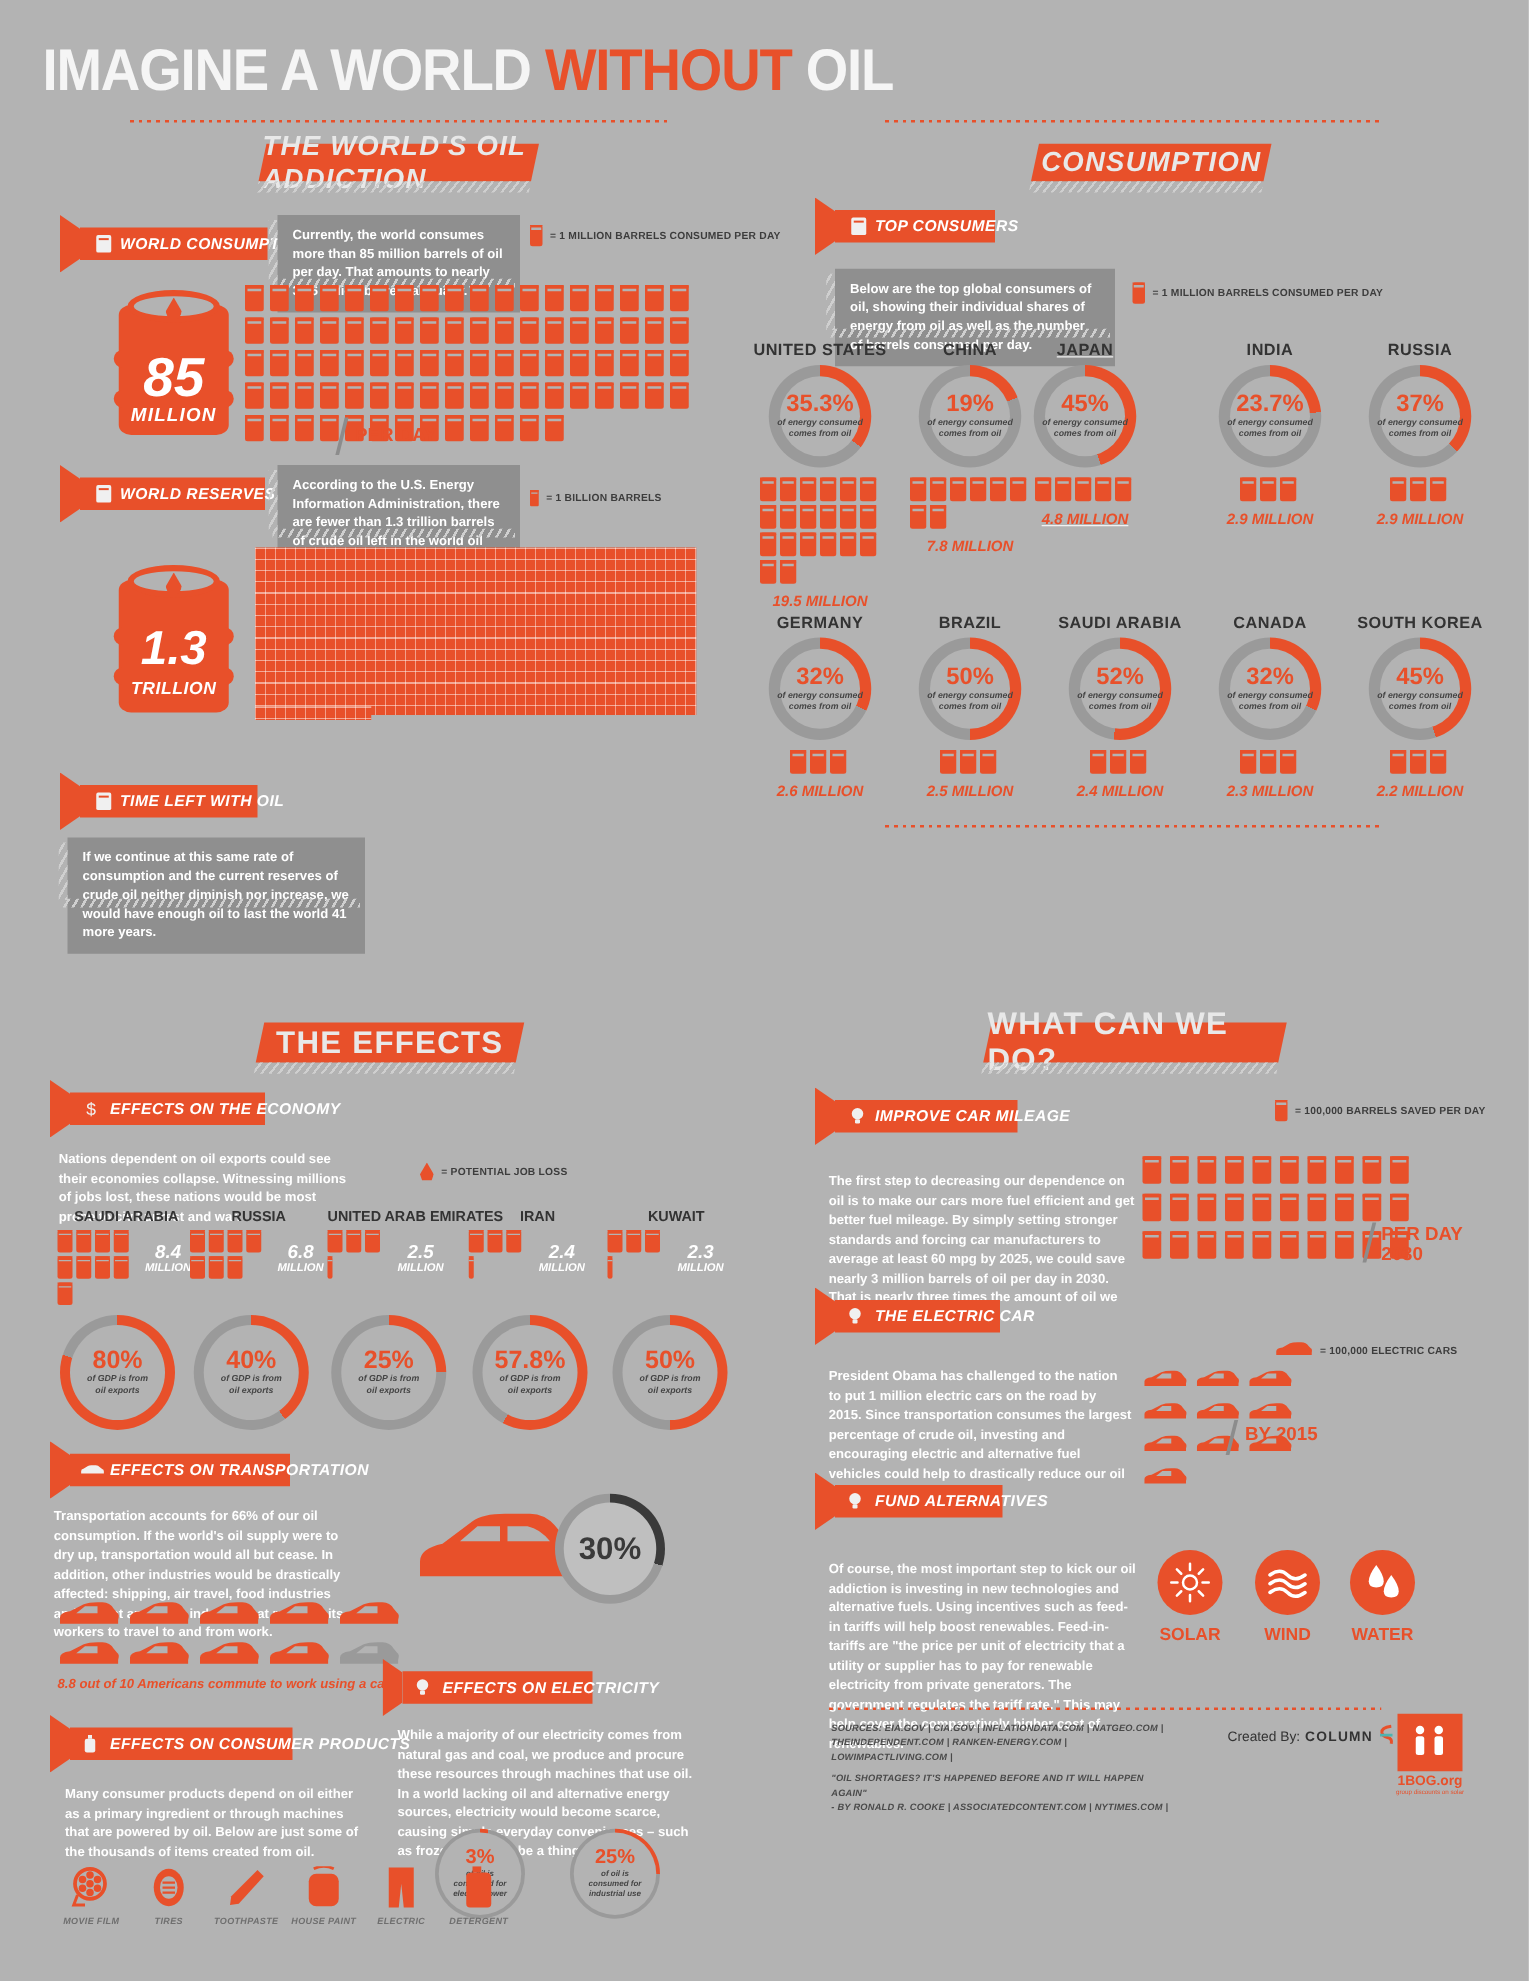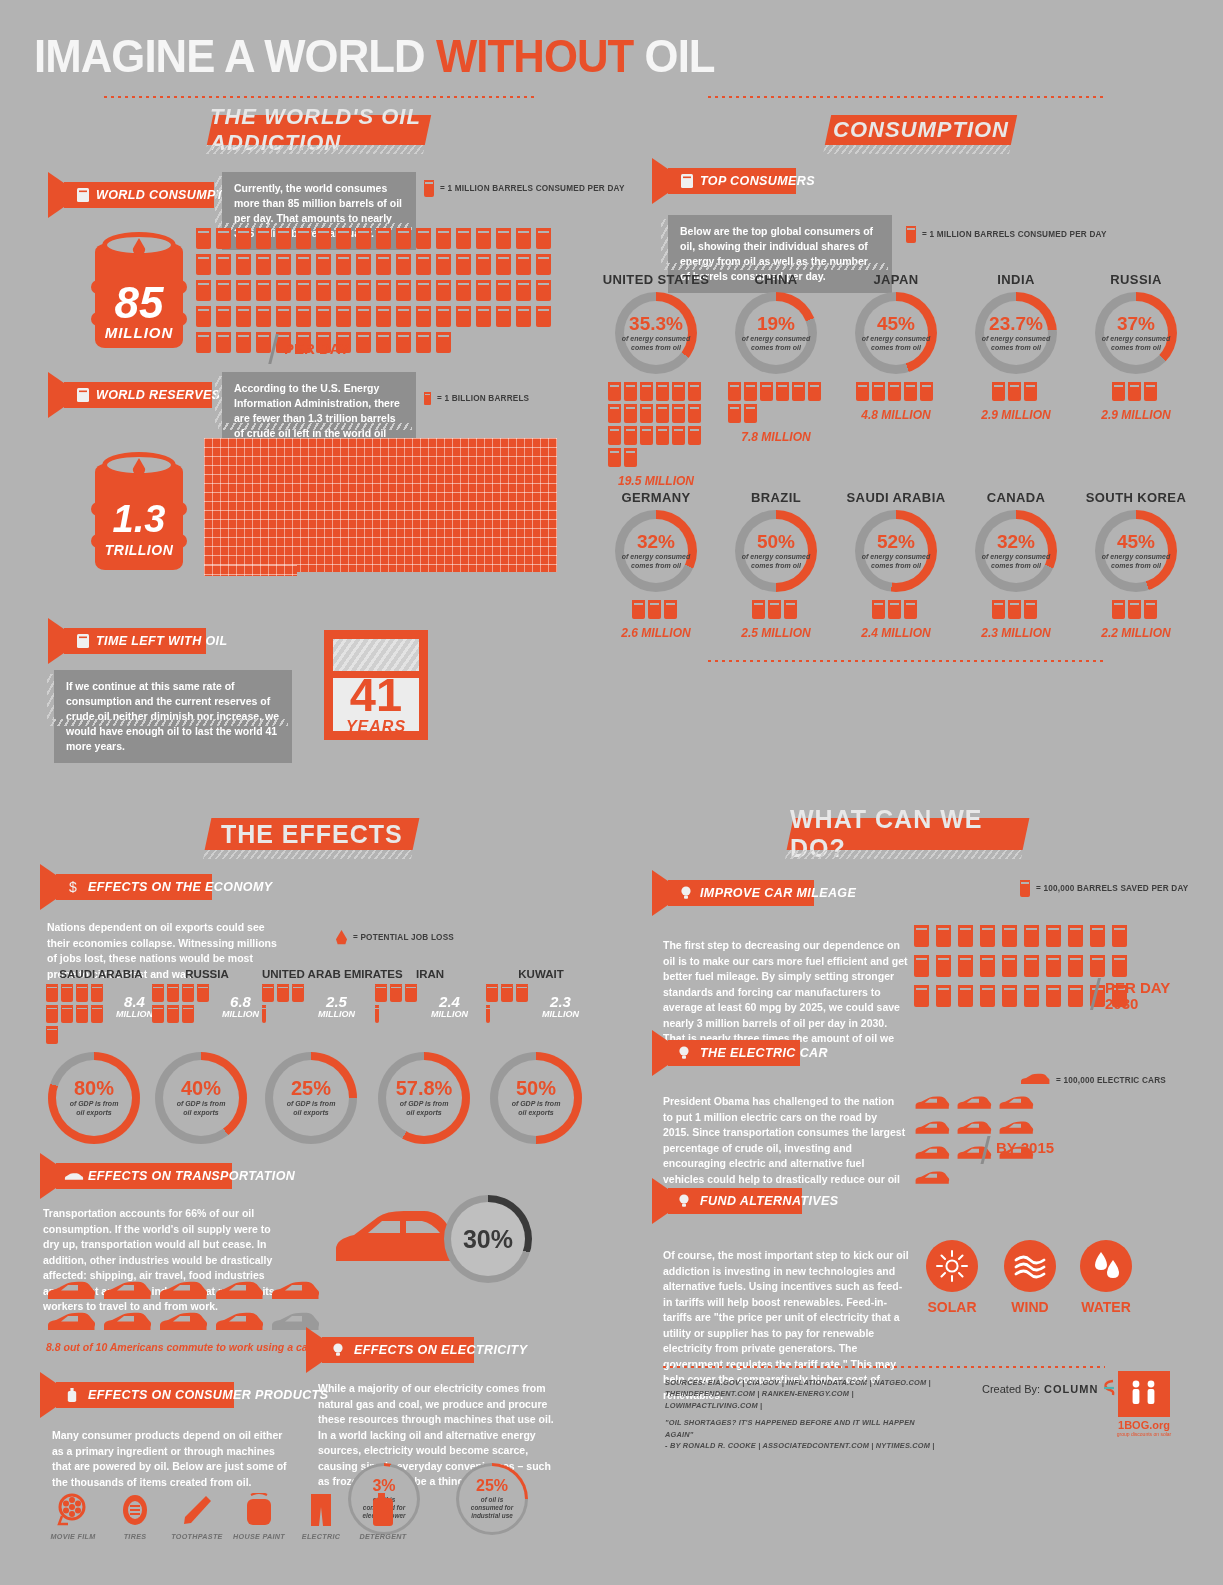--- a/index.html
+++ b/index.html
@@ -450,28 +450,20 @@
         </svg>
     </span>
     <span class="lbl">TIME LEFT WITH OIL</span>
   </div>
   <div class="note" style="left:54px; top:670px; width:238px;">
     <span>If we continue at this same rate of consumption and the current reserves of crude oil neither diminish nor increase, we would have enough oil to last the world 41 more years.</span>
   </div>
   <div class="note-shadow" style="left:50px; top:719px; width:238px;"></div>
   <div class="note-side" style="left:47px; top:674px; height:46px;"></div>
 
-  <div class="cal" style="left:324px; top:630px; width:104px; height:110px;">
-    <div class="frame"></div>
-    <div class="head"></div>
-    <div class="sheet">
-      <div class="big">41</div>
-      <div class="sub">YEARS</div>
-    </div>
-  </div>
 
   <div class="banner ital" style="left:828px; top:115px; width:186px;">
     <span>CONSUMPTION</span>
   </div>
   <div class="banner-shadow" style="left:824px; top:145px; width:186px;"></div>
 
   <div class="flag" style="left:668px; top:168px; width:128px;">
     <span class="icn">
       <svg viewBox="0 0 14 16" width="14" height="16">
           <rect x="1" y="1" width="12" height="14" rx="1.5" fill="#f0f0f0"></rect>
@@ -540,21 +532,21 @@
           <span class="barrel" style="width: 13px; height: 19px; border-radius: 2px; margin: 0px 3px 3px 0px;"></span>
           <span class="barrel" style="width: 13px; height: 19px; border-radius: 2px; margin: 0px 3px 3px 0px;"></span>
           <span class="barrel" style="width: 13px; height: 19px; border-radius: 2px; margin: 0px 3px 3px 0px;"></span>
           <span class="barrel" style="width: 13px; height: 19px; border-radius: 2px; margin: 0px 3px 3px 0px;"></span>
           <span class="barrel" style="width: 13px; height: 19px; border-radius: 2px; margin: 0px 3px 3px 0px;"></span>
           <span class="barrel" style="width: 13px; height: 19px; border-radius: 2px; margin: 0px 3px 3px 0px;"></span>
           <span class="barrel" style="width: 13px; height: 19px; border-radius: 2px; margin: 0px 3px 3px 0px;"></span>
         </div>
         <div class="mill">7.8 MILLION</div>
       </div>
-      <div class="country" style="left: 836px; top: 272px;">
+      <div class="country" style="left: 808px; top: 272px; text-decoration: underline;">
         <div class="cname">JAPAN</div>
         <div class="donut" style="width: 82px; height: 82px;">
           <div class="ring" style="background: conic-gradient(rgb(232, 80, 42) 0deg, rgb(232, 80, 42) 162deg, rgb(154, 154, 154) 162deg, rgb(154, 154, 154) 360deg);"></div>
           <div style="position: absolute; inset: 9px; border-radius: 50%; background: rgb(179, 179, 179);"></div>
           <div class="inner">
             <div class="pct">45%</div>
             <div class="cap">of energy consumed<br>comes from oil</div>
           </div>
         </div>
         <div class="cbarrels" style="width: 82px; justify-content: center;">

